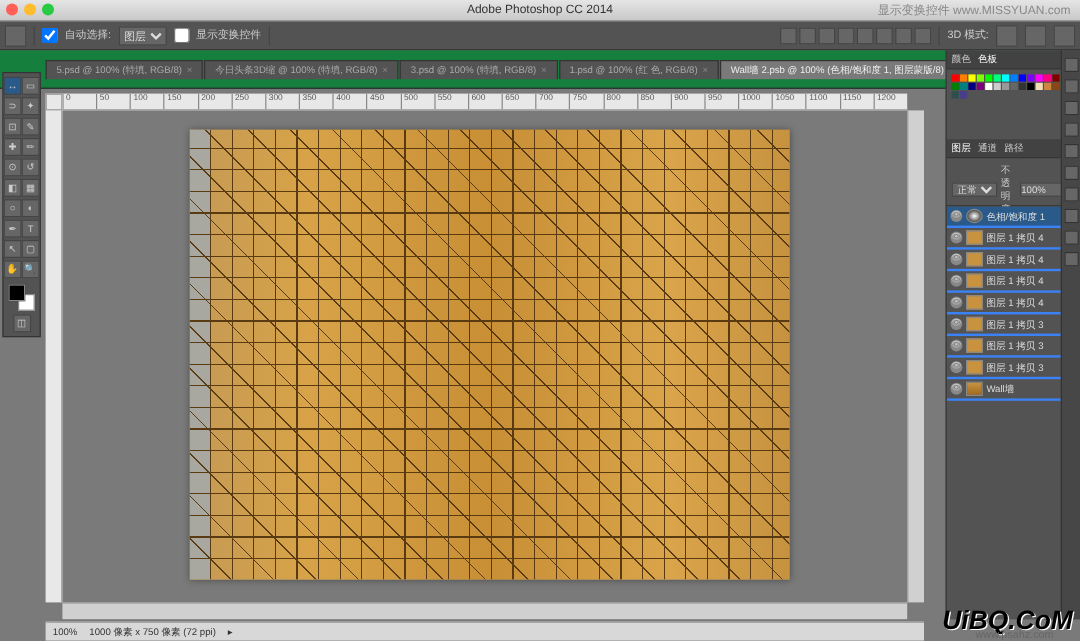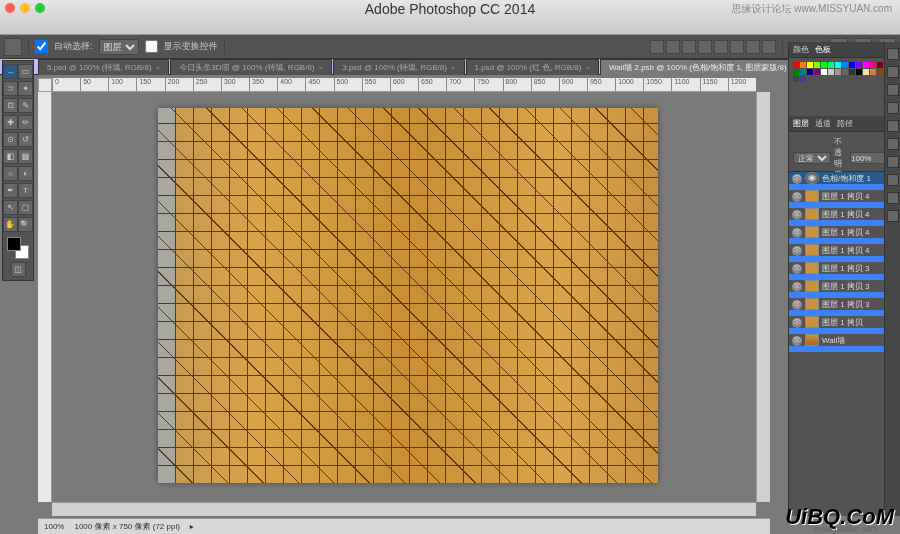--- a/index.html
+++ b/index.html
@@ -4,31 +4,31 @@
 <style>
 * { margin: 0; padding: 0; box-sizing: border-box; font-family: "Microsoft YaHei", Arial, sans-serif; }
 body { width: 900px; height: 534px; background: #7a7a7a; overflow: hidden; position: relative; font-size: 10px; }
 
 .mac-controls { position: absolute; top: 3px; left: 5px; display: flex; gap: 5px; z-index: 10; }
 .mac-btn { width: 10px; height: 10px; border-radius: 50%; }
 .mac-close { background: #ff5f57; }
 .mac-min { background: #ffbd2e; }
 .mac-max { background: #28ca42; }
 
-.titlebar { height: 35px; background: linear-gradient(#e5e5e5, #c8c8c8); text-align: center; font-size: 14px; line-height: 18px; color: #333; border-bottom: 1px solid #999; }
+.titlebar { height: 18px; background: linear-gradient(#e5e5e5, #c8c8c8); text-align: center; font-size: 10px; line-height: 18px; color: #333; border-bottom: 1px solid #999; }
 
 .options-bar { height: 24px; background: #535353; border-bottom: 1px solid #333; display: flex; align-items: center; padding: 0 4px; gap: 6px; color: #ccc; font-size: 9px; }
 .options-bar .icon-btn { width: 18px; height: 18px; background: #666; border: 1px solid #444; display: inline-block; }
 .options-bar .sep { width: 1px; height: 16px; background: #444; }
 .options-bar select { background: #666; color: #ddd; border: 1px solid #444; font-size: 9px; height: 16px; }
 .options-bar input[type=checkbox] { vertical-align: middle; }
 .align-icons { display: flex; gap: 2px; margin-left: auto; }
 .align-icons span { width: 14px; height: 14px; background: #666; border: 1px solid #444; }
 
-.tabs-bar { height: 16px; background: #c4b5fd; display: flex; align-items: center; padding-left: 38px; border-bottom: 1px solid #2a2a2a; }
+.tabs-bar { height: 32px; background: #15803d; display: flex; align-items: center; padding-left: 38px; border-bottom: 1px solid #2a2a2a; }
 .tab { height: 16px; padding: 0 8px; font-size: 8px; color: #aaa; background: #535353; border: 1px solid #333; border-bottom: none; margin-right: 1px; display: flex; align-items: center; gap: 4px; cursor: pointer; }
 .tab.active { background: #7a7a7a; color: #eee; }
 .tab .x { color: #888; }
 
 .toolbox { position: absolute; left: 2px; top: 60px; width: 32px; background: #535353; border: 1px solid #333; padding: 2px 0; }
 .toolbox .trow { display: flex; }
 .toolbox .tool { width: 15px; height: 15px; margin: 1px auto; background: #666; border: 1px solid #444; font-size: 8px; text-align: center; line-height: 13px; color: #ccc; cursor: pointer; }
 .toolbox .tool.sel { background: #2a5a8a; }
 .toolbox .swatches { margin-top: 4px; position: relative; height: 24px; }
 .toolbox .fg { width: 14px; height: 14px; background: #000; border: 1px solid #888; position: absolute; left: 4px; top: 0; }
@@ -58,21 +58,21 @@
 
 .swatch-panel { height: 58px; padding: 4px; background: #535353; }
 .swatch-row { display: flex; flex-wrap: wrap; gap: 1px; }
 .swatch-row i { width: 6px; height: 6px; display: block; }
 
 .layers-head { height: 40px; background: #535353; padding: 2px 4px; border-bottom: 1px solid #333; }
 .layers-head .row { display: flex; align-items: center; gap: 3px; margin: 2px 0; }
 .layers-head select, .layers-head input { background: #666; color: #ddd; border: 1px solid #444; font-size: 8px; height: 12px; width: 46px; }
 
 .layers-list { flex: 1; overflow: hidden; background: #535353; }
-.layer { height: 18px; display: flex; align-items: flex-end; gap: 3px; padding: 0 3px; border-bottom: 6px solid #3b82f6; }
+.layer { height: 18px; display: flex; align-items: center; gap: 3px; padding: 0 3px; border-bottom: 2px solid #3b82f6; }
 .layer.sel { background: #2a5a8a; }
 .layer .eye { width: 10px; height: 10px; background: #888; border-radius: 50%; font-size: 7px; text-align: center; }
 .layer .thumb { width: 14px; height: 12px; background: #c8923f; border: 1px solid #888; }
 .layer .thumb.adj { background: radial-gradient(#fff, #000); border-radius: 50%; }
 .layer .thumb.bg { background: linear-gradient(#c8923f, #a06b20); }
 .layer .name { font-size: 8px; color: #ddd; }
 
 .status-bar { position: absolute; left: 38px; bottom: 0; right: 130px; height: 16px; background: #d8d8d8; border-top: 1px solid #999; font-size: 8px; color: #333; padding: 0 6px; display: flex; align-items: center; gap: 10px; }
 
 .watermark-tl { position: absolute; right: 8px; top: 2px; color: #888; font-size: 10px; z-index: 20; }
@@ -323,25 +323,20 @@
         <span class="thumb wood"></span>
         <span class="name">图层 1 拷贝 3</span>
       </div>
       <div class="layer">
         <span class="eye">👁</span>
         <span class="thumb wood"></span>
         <span class="name">图层 1 拷贝 3</span>
       </div>
       <div class="layer">
         <span class="eye">👁</span>
-        <span class="thumb wood"></span>
-        <span class="name">图层 1 拷贝</span>
-      </div>
-      <div class="layer">
-        <span class="eye">👁</span>
         <span class="thumb bg"></span>
         <span class="name">Wall墙</span>
       </div>
     </div>
 </div>
 
 <div class="right-dock">
   <div class="di"></div>
   <div class="di"></div>
   <div class="di"></div>
@@ -353,15 +348,15 @@
   <div class="di"></div>
   <div class="di"></div>
 </div>
 
 <div class="status-bar">
   <span>100%</span>
   <span>1000 像素 x 750 像素 (72 ppi)</span>
   <span>▸</span>
 </div>
 
-<div class="watermark-tl">思缘设计论坛  www.MISSYUAN.com</div>
+<div class="watermark-tl">显示变换控件  www.MISSYUAN.com</div>
 <div class="watermark-br">UiBQ.CoM</div>
 <div class="watermark-br2">www.psahz.com</div>
 
 </body></html>

